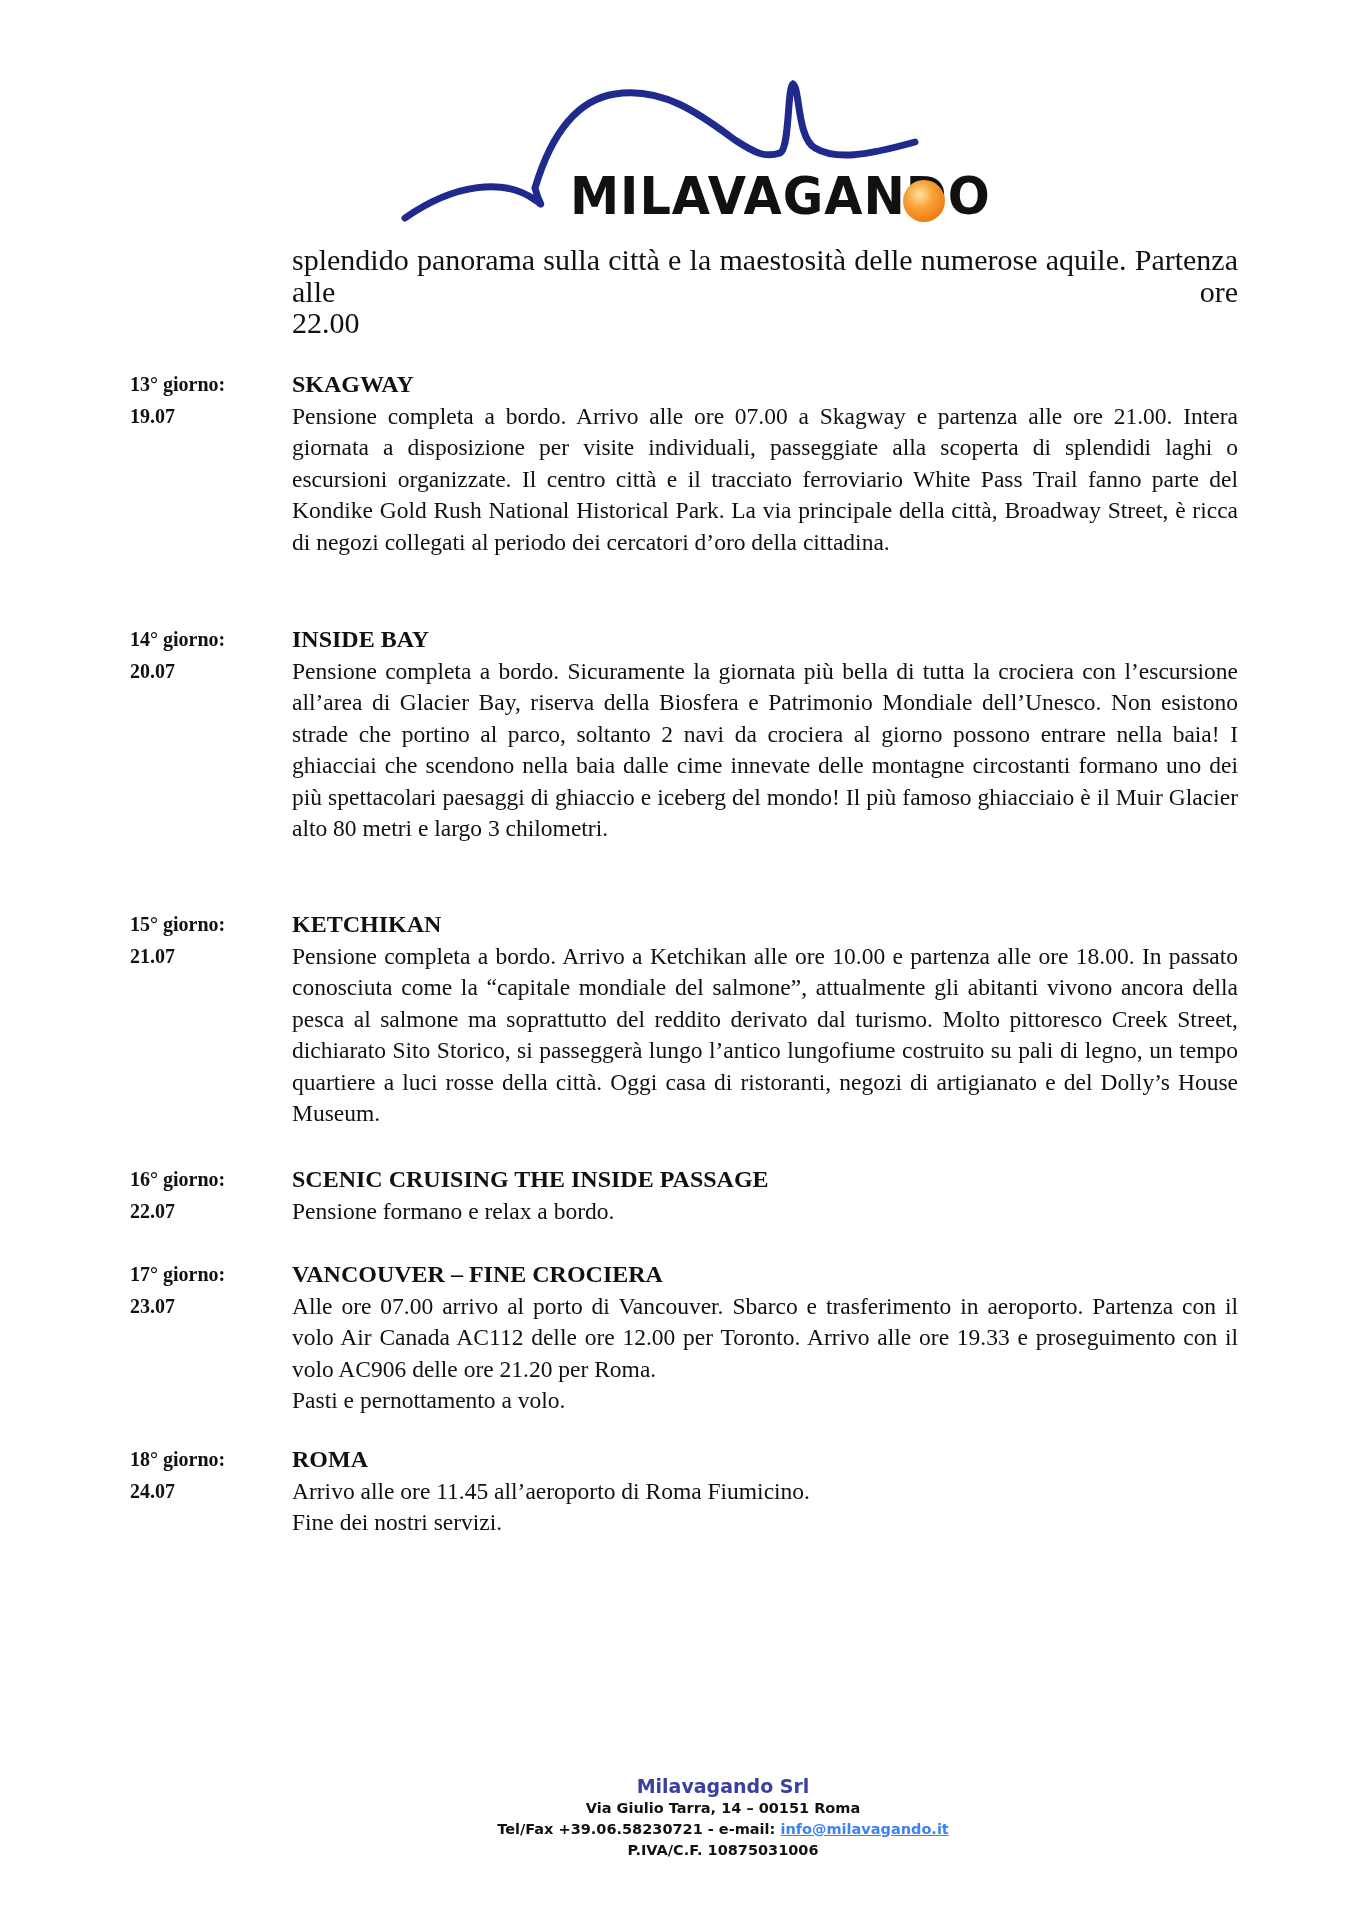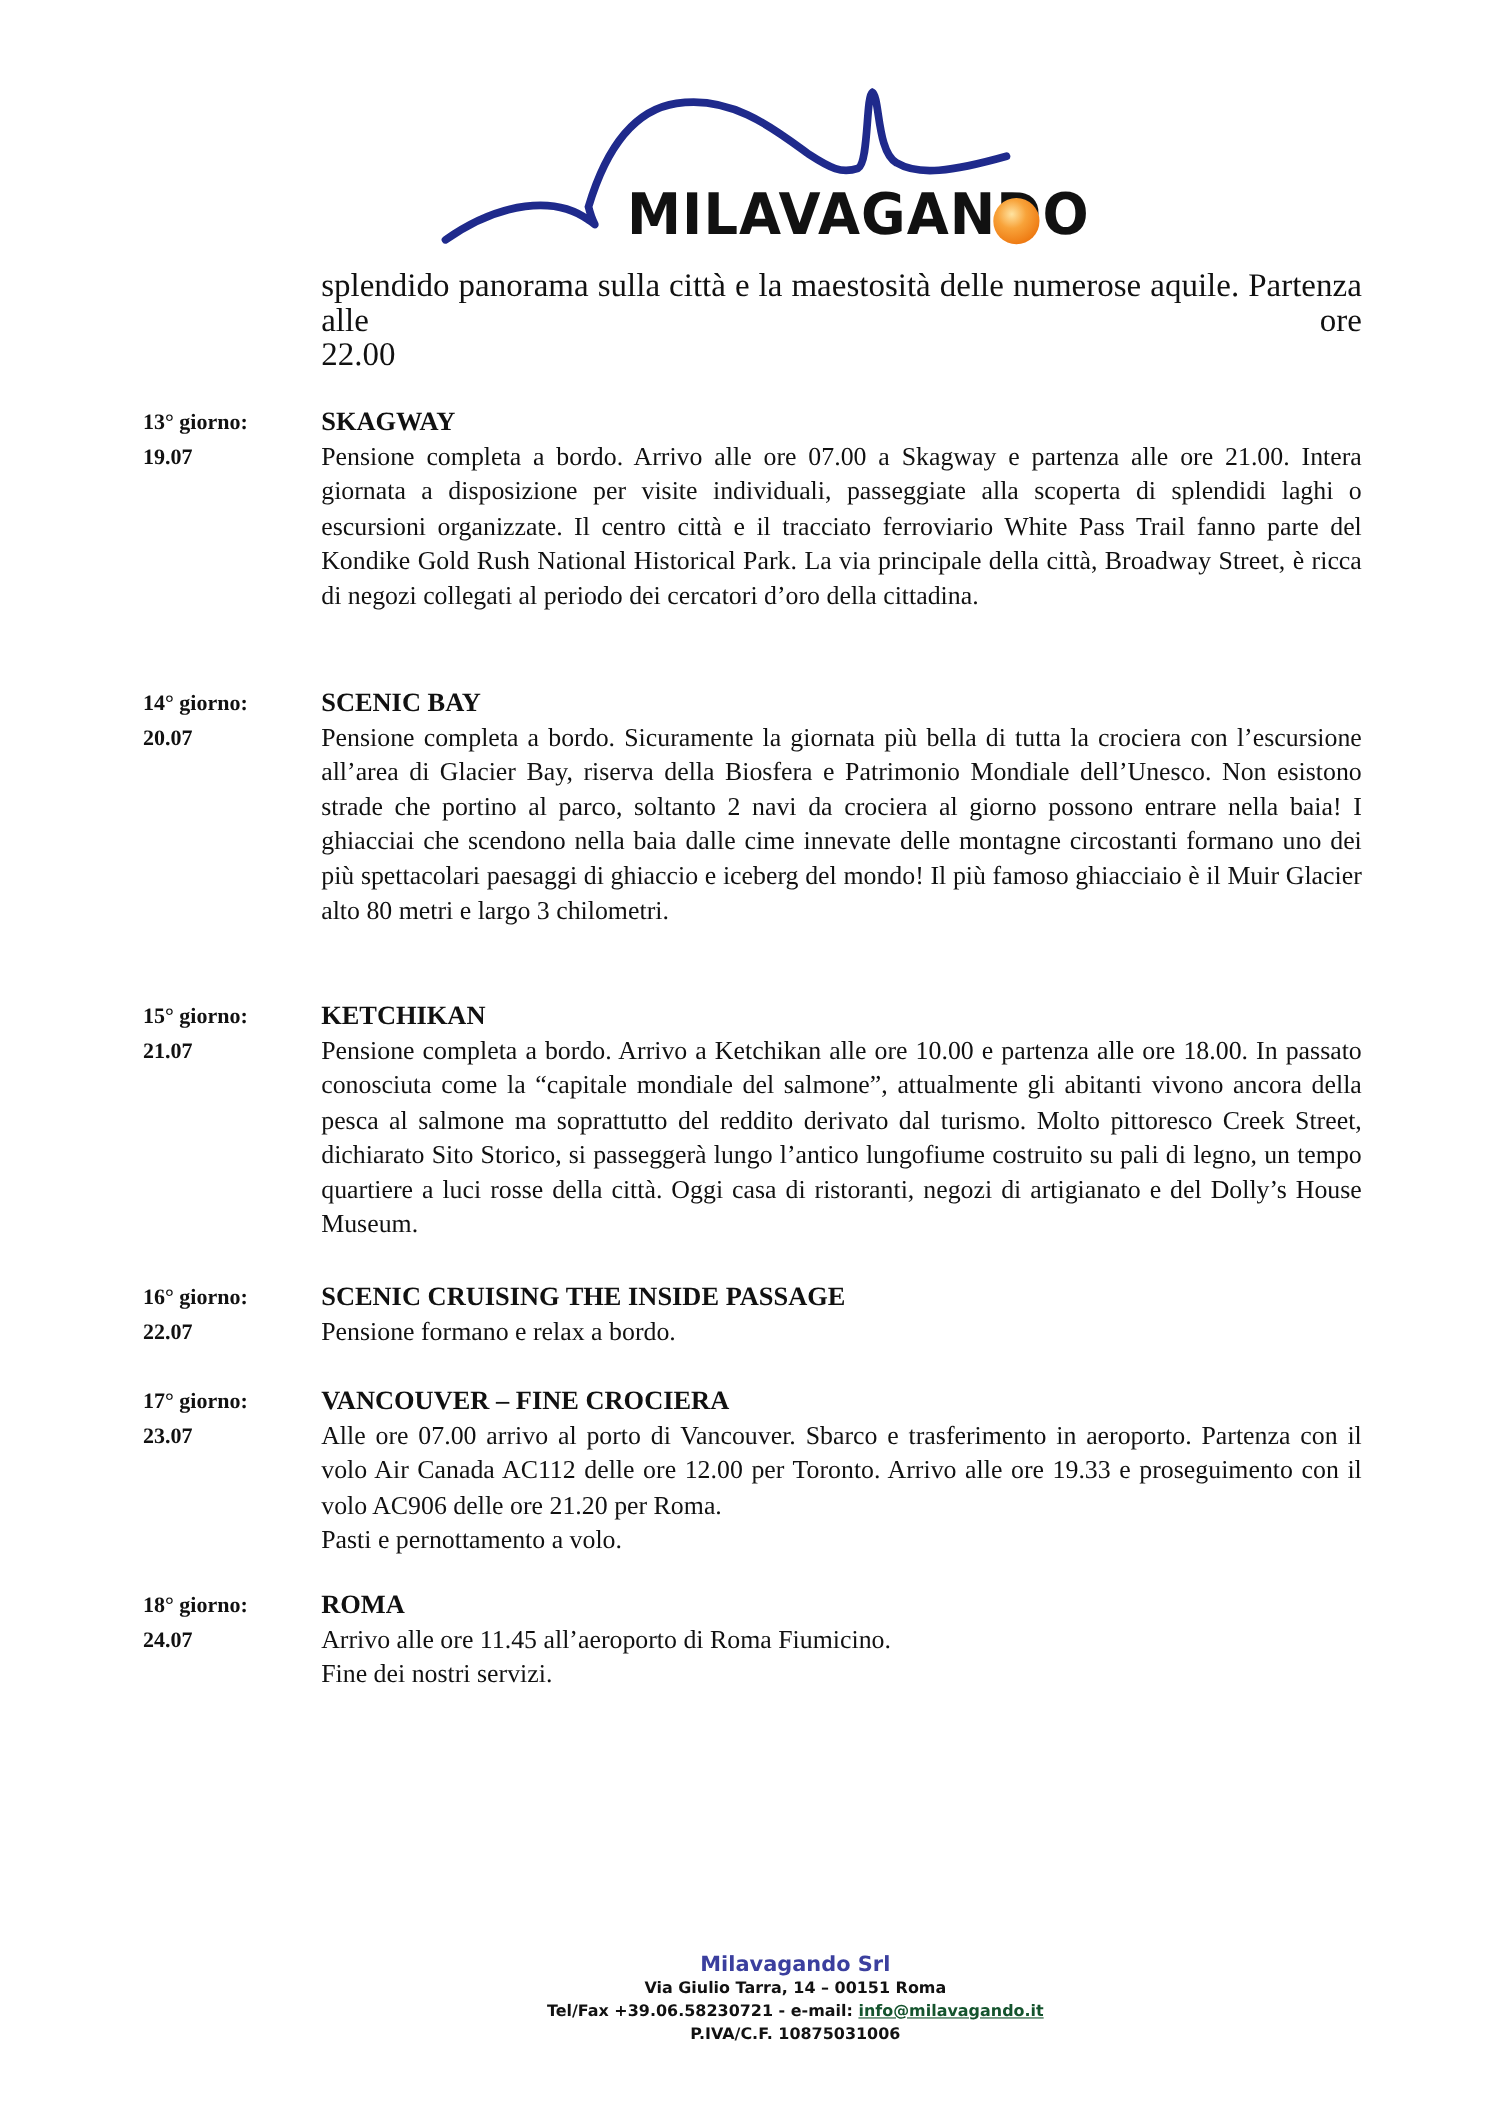--- a/index.html
+++ b/index.html
@@ -100,21 +100,21 @@
       line-height: 21px;
       color: #111;
       padding-left: 44px;
     }
     .footer .company {
       color: #3b3f9e;
       font-size: 19px;
       line-height: 24px;
     }
     .footer a {
-      color: #14532d;
+      color: #3b82f6;
       text-decoration: underline;
     }
   </style>
 </head>
 <body>
 
 <div class="logo">
   <svg viewBox="0 0 570 160">
     <path d="M10 140 C 60 105, 110 100, 140 122 C 150 128, 145 130, 140 110 C 155 60, 180 22, 220 16 C 270 8, 310 40, 340 62 C 360 75, 370 80, 385 75 C 395 70, 392 10, 398 6 C 405 10, 402 60, 420 70 C 440 82, 470 78, 520 64" fill="none" stroke="#1f2a8c" stroke-width="7" stroke-linecap="round"></path>
   </svg>
@@ -139,21 +139,21 @@
     </div>
   </div>
 </div>
 
 <div class="day" style="top: 624px;">
   <div class="day-label">
     <div>14° giorno:</div>
     <div>20.07</div>
   </div>
   <div class="day-content">
-    <div class="day-title">SCENIC BAY</div>
+    <div class="day-title">INSIDE BAY</div>
     <div class="day-body">
       <p class="last">Pensione completa a bordo. Sicuramente la giornata più bella di tutta la crociera con l’escursione all’area di Glacier Bay, riserva della Biosfera e Patrimonio Mondiale dell’Unesco. Non esistono strade che portino al parco, soltanto 2 navi da crociera al giorno possono entrare nella baia! I ghiacciai che scendono nella baia dalle cime innevate delle montagne circostanti formano uno dei più spettacolari paesaggi di ghiaccio e iceberg del mondo! Il più famoso ghiacciaio è il Muir Glacier alto 80 metri e largo 3 chilometri.</p>
     </div>
   </div>
 </div>
 
 <div class="day" style="top: 909px;">
   <div class="day-label">
     <div>15° giorno:</div>
     <div>21.07</div>

